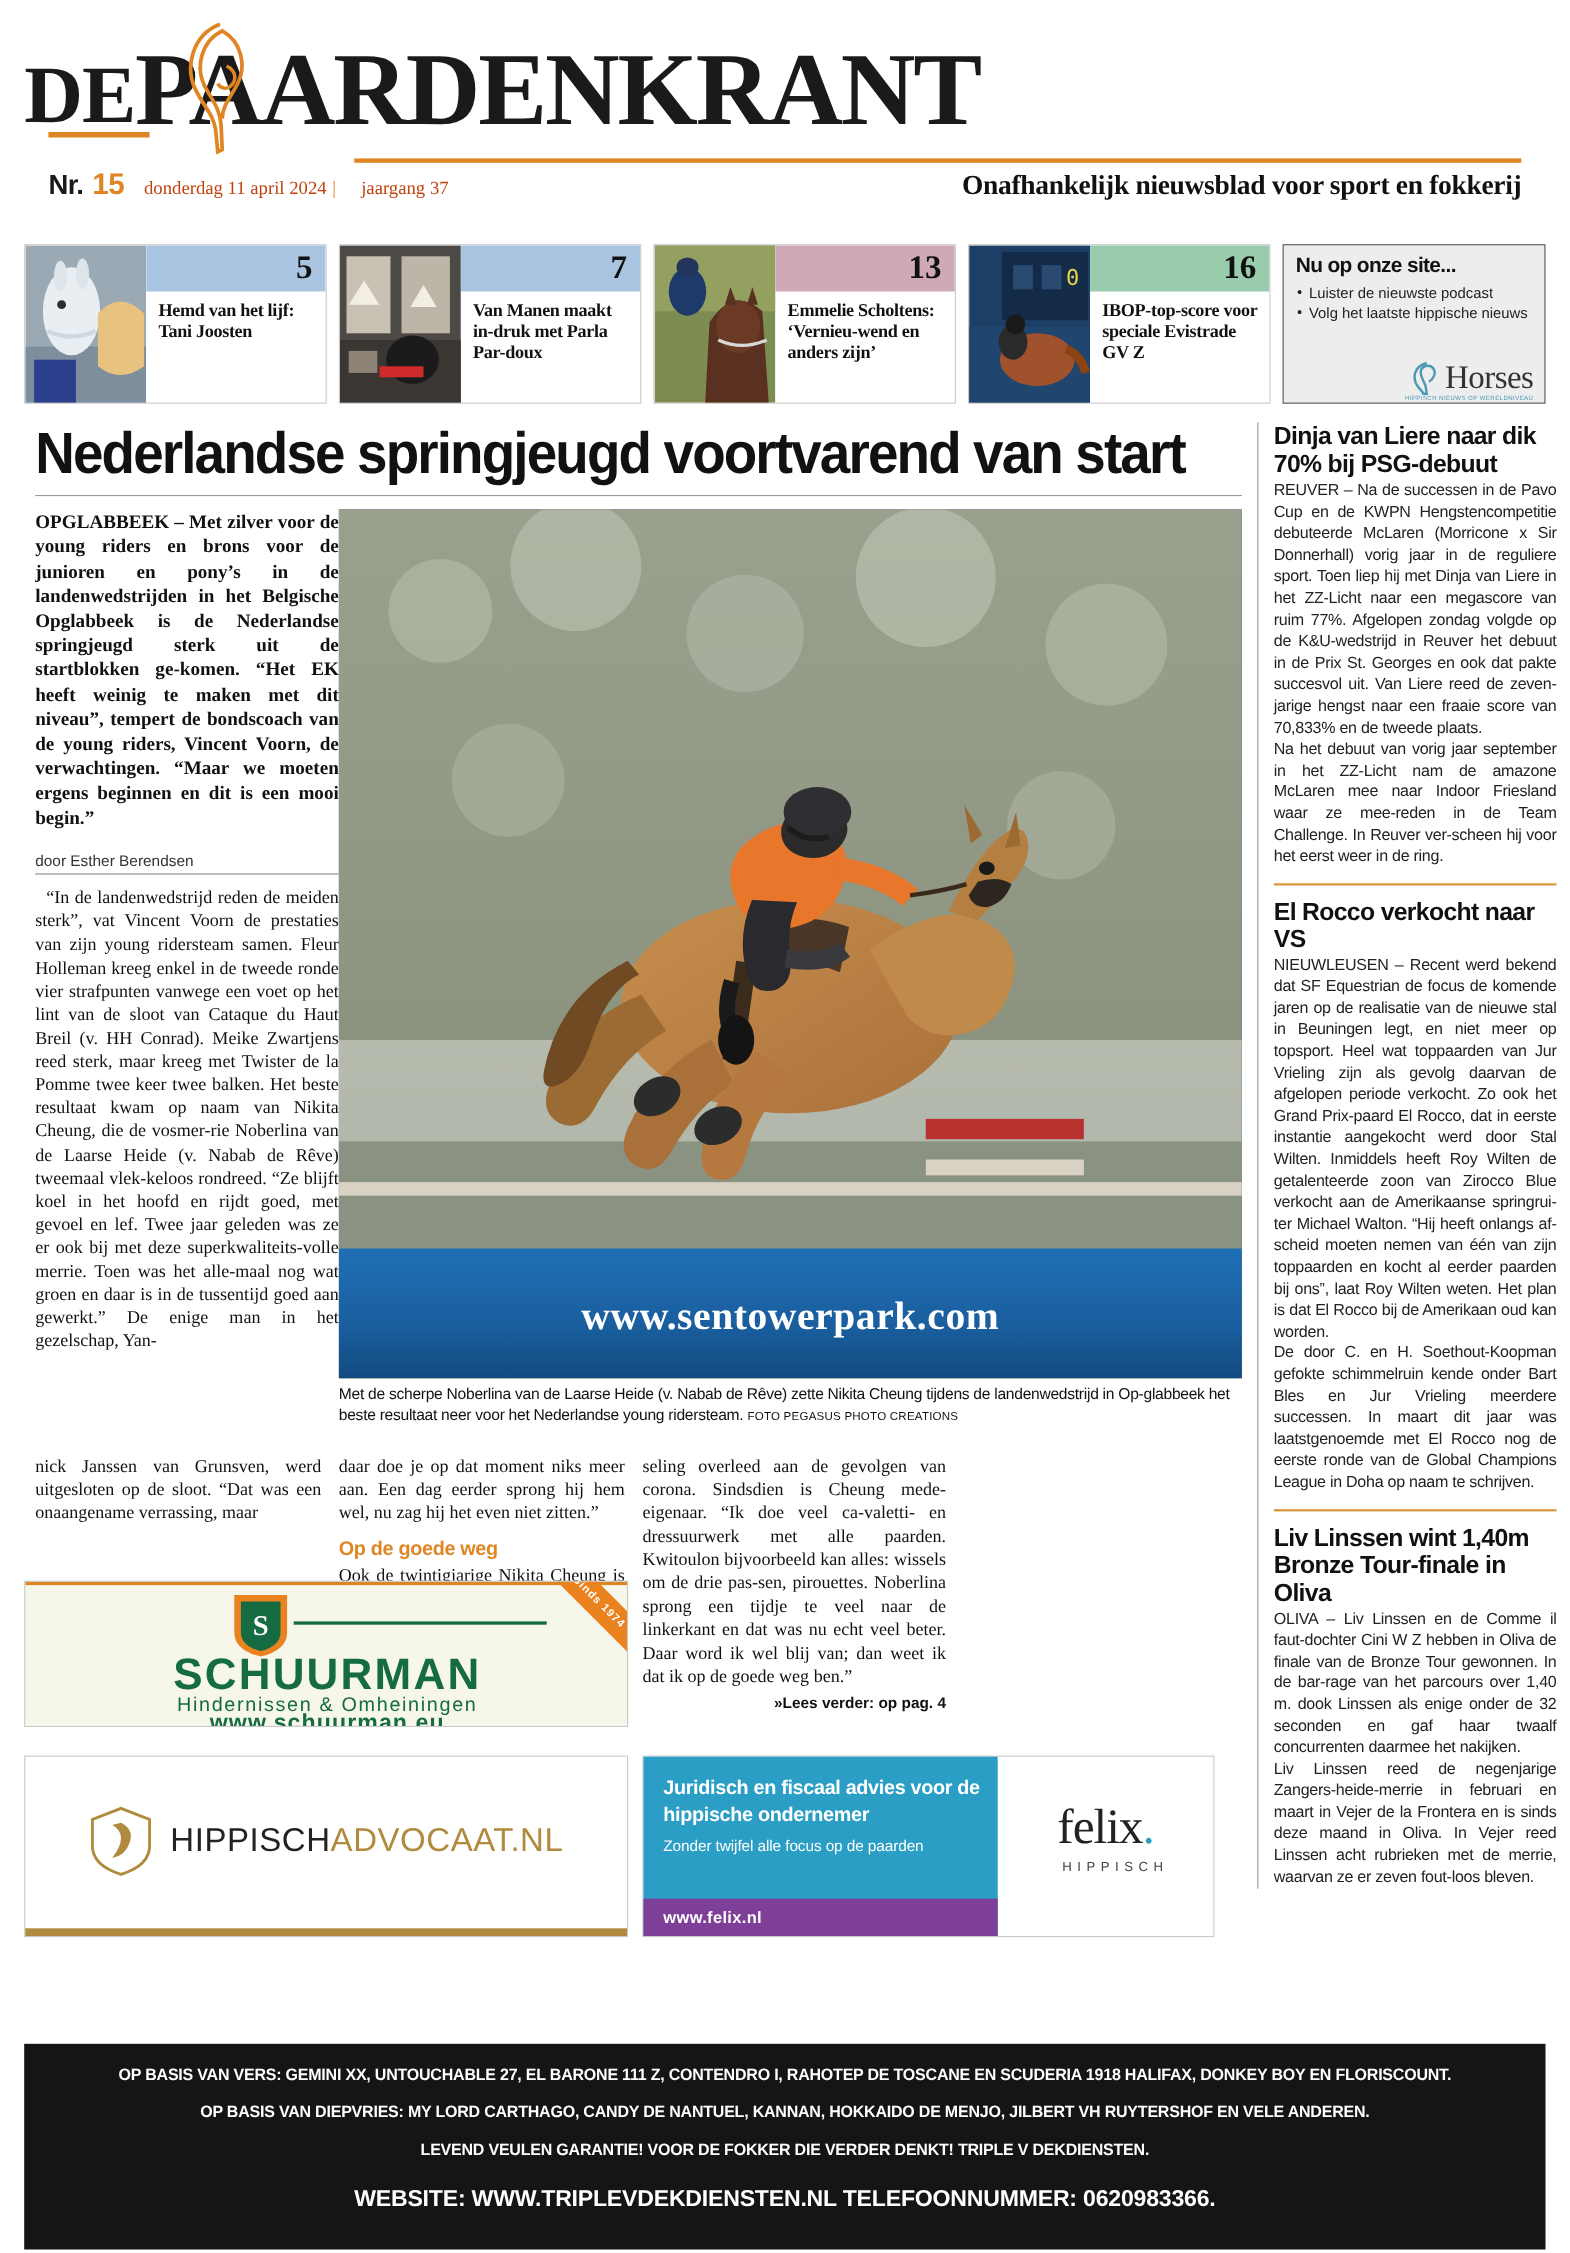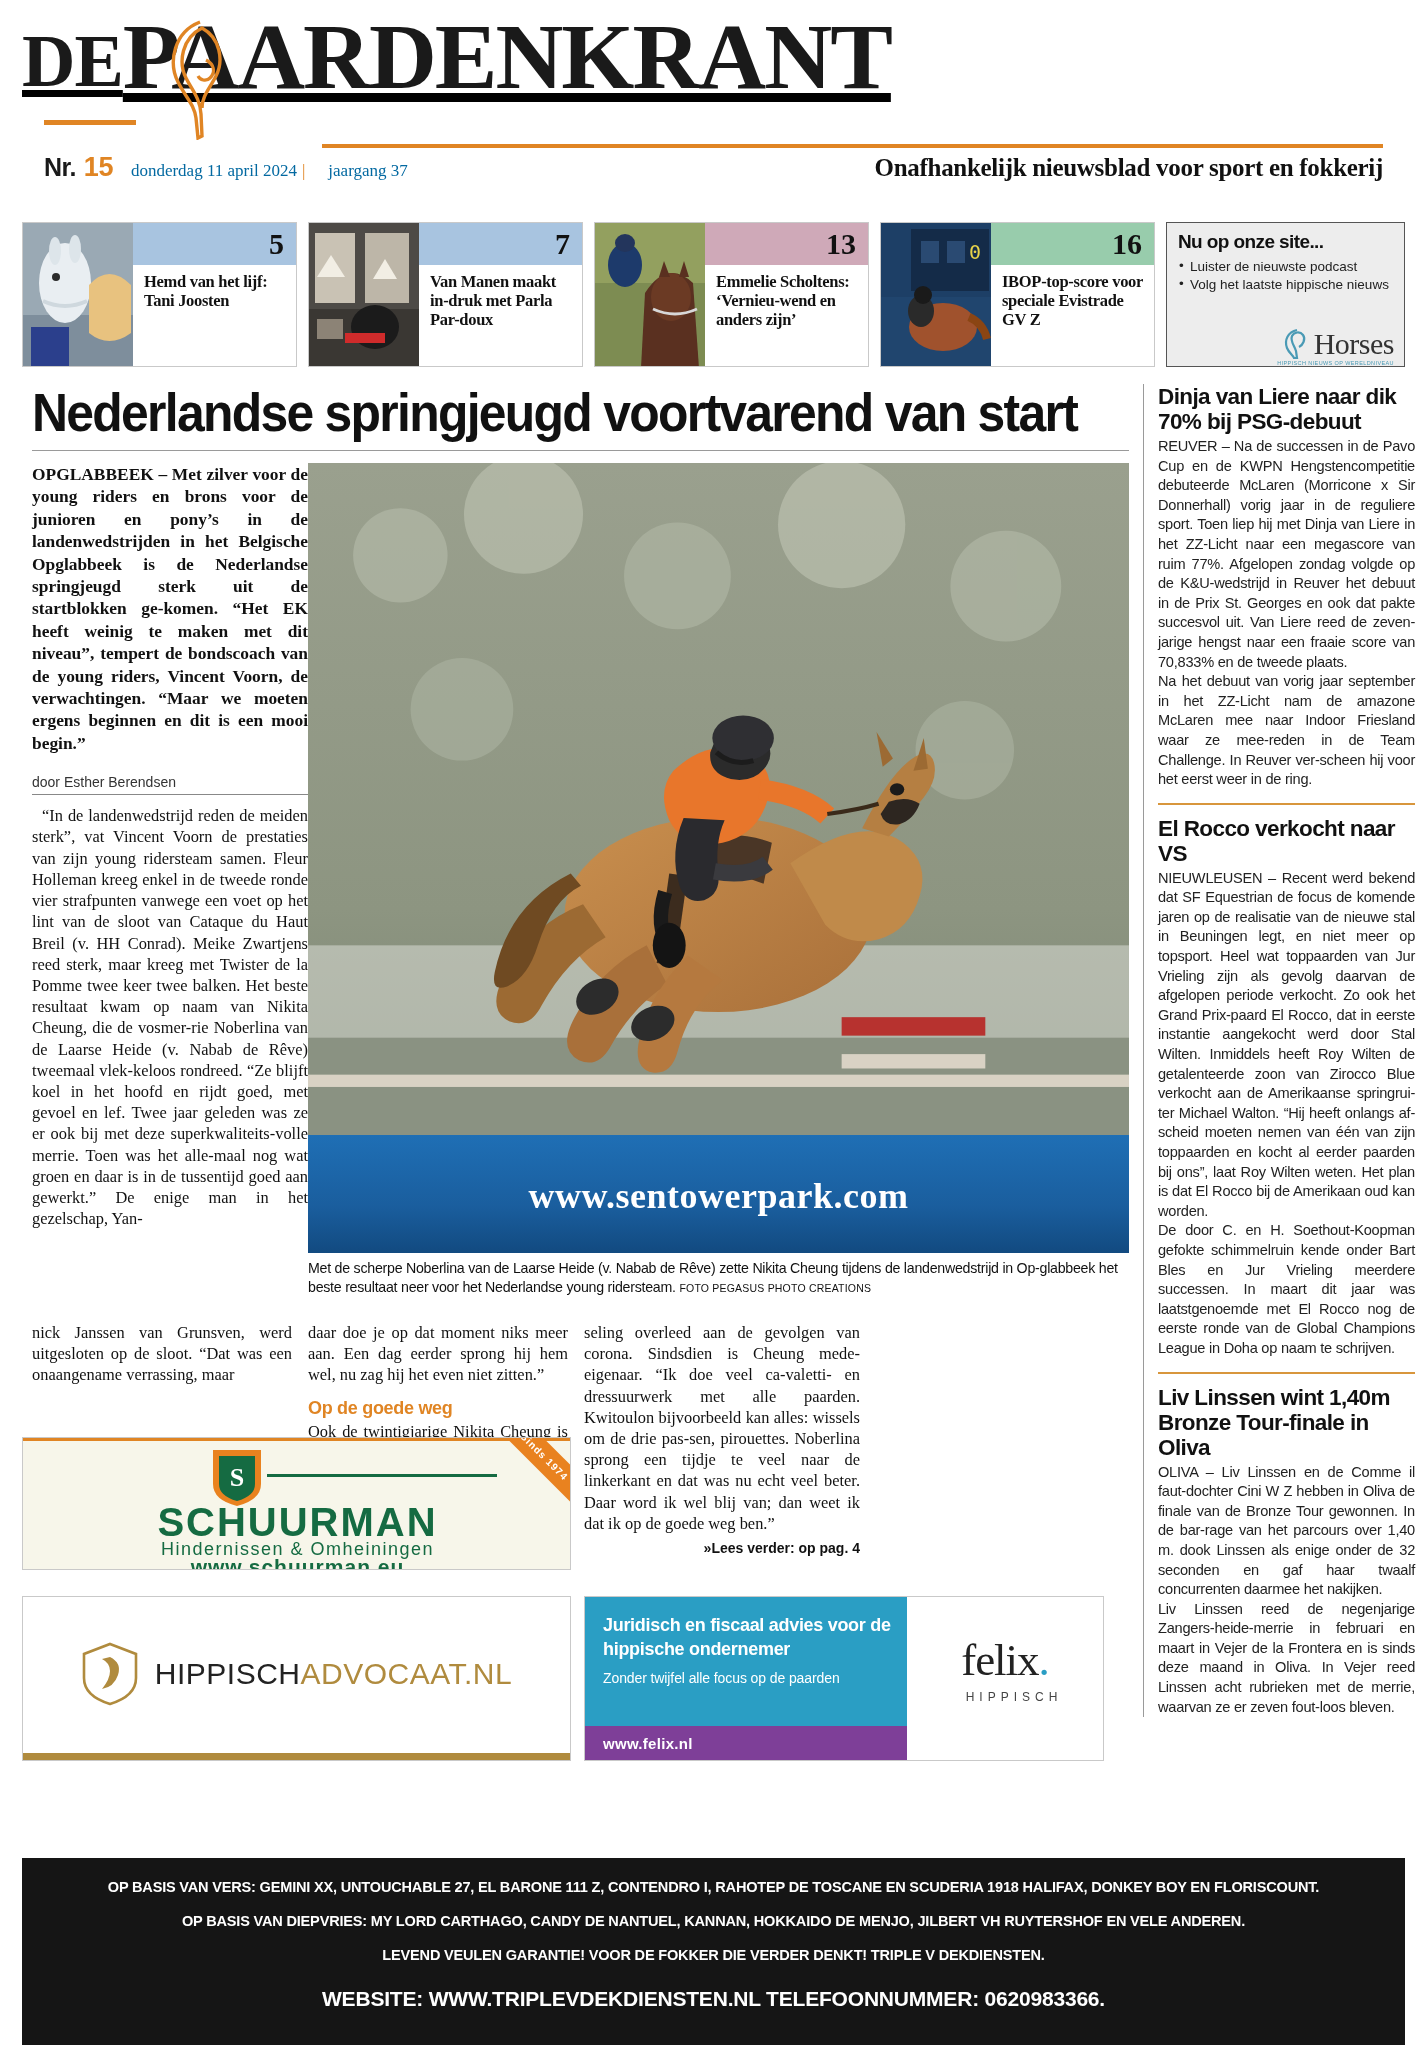--- a/index.html
+++ b/index.html
@@ -14,22 +14,21 @@
     position: relative;
     width: 1427px;
     height: 2048px;
     padding: 0 22px;
   }
 
   
   .masthead {
     position: relative;
     height: 140px;
-    padding-top: 4px;
-    text-decoration: underline;
+    padding-top: 30px;
   }
   .mast-title {
     font-family: "Liberation Serif", serif;
     font-weight: bold;
     font-size: 92px;
     letter-spacing: -1px;
     line-height: 104px;
     color: #1a1a1a;
     white-space: nowrap;
     display: flex;
@@ -91,21 +90,21 @@
     font-family: "Liberation Sans", sans-serif;
     font-weight: bold;
     font-size: 27px;
     color: #e08524;
     margin-left: 8px;
     letter-spacing: -0.5px;
   }
   .issue-date {
     font-family: "Liberation Serif", serif;
     font-size: 17px;
-    color: #0369a1;
+    color: #c2410c;
     margin-left: 18px;
   }
   .issue-sep { color: #e08524; margin: 0 5px; }
   .tagline {
     font-family: "Liberation Serif", serif;
     font-weight: bold;
     font-size: 25px;
     color: #111;
     letter-spacing: -0.3px;
   }

